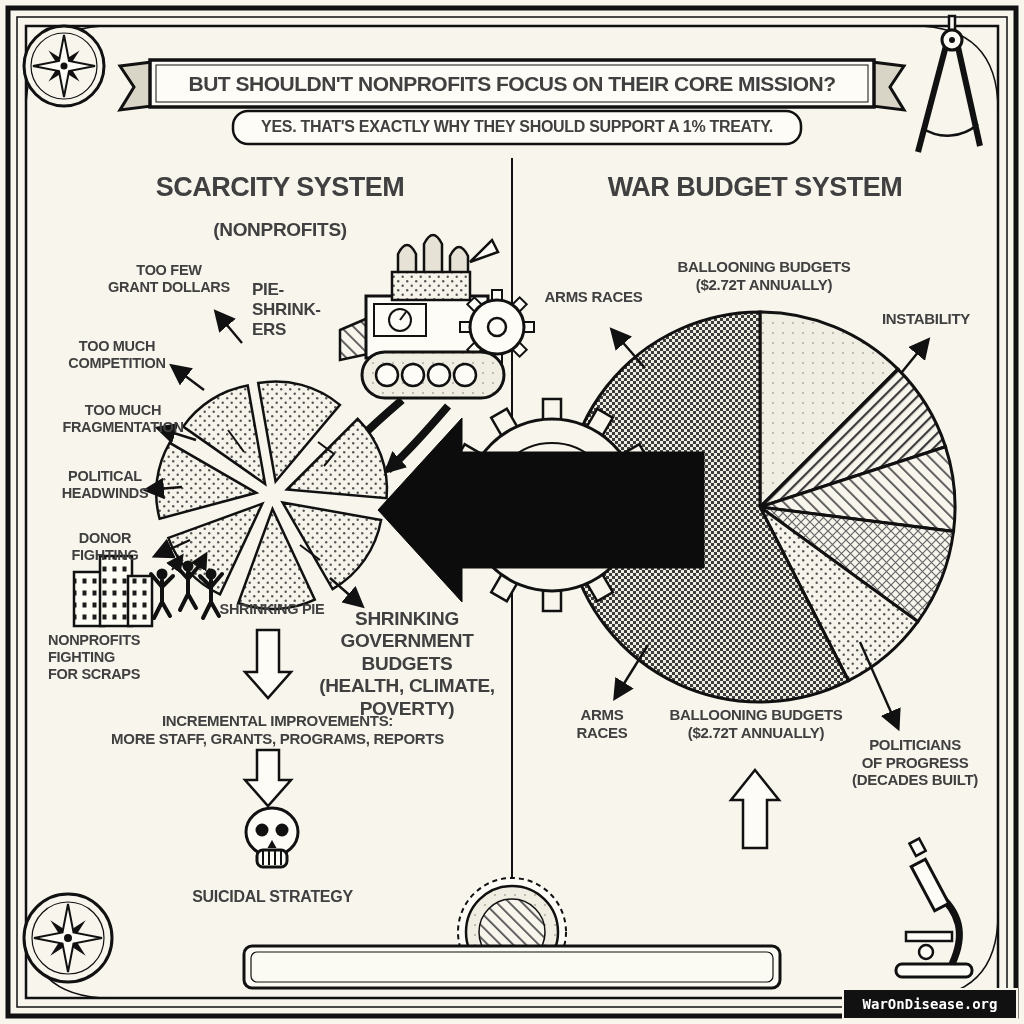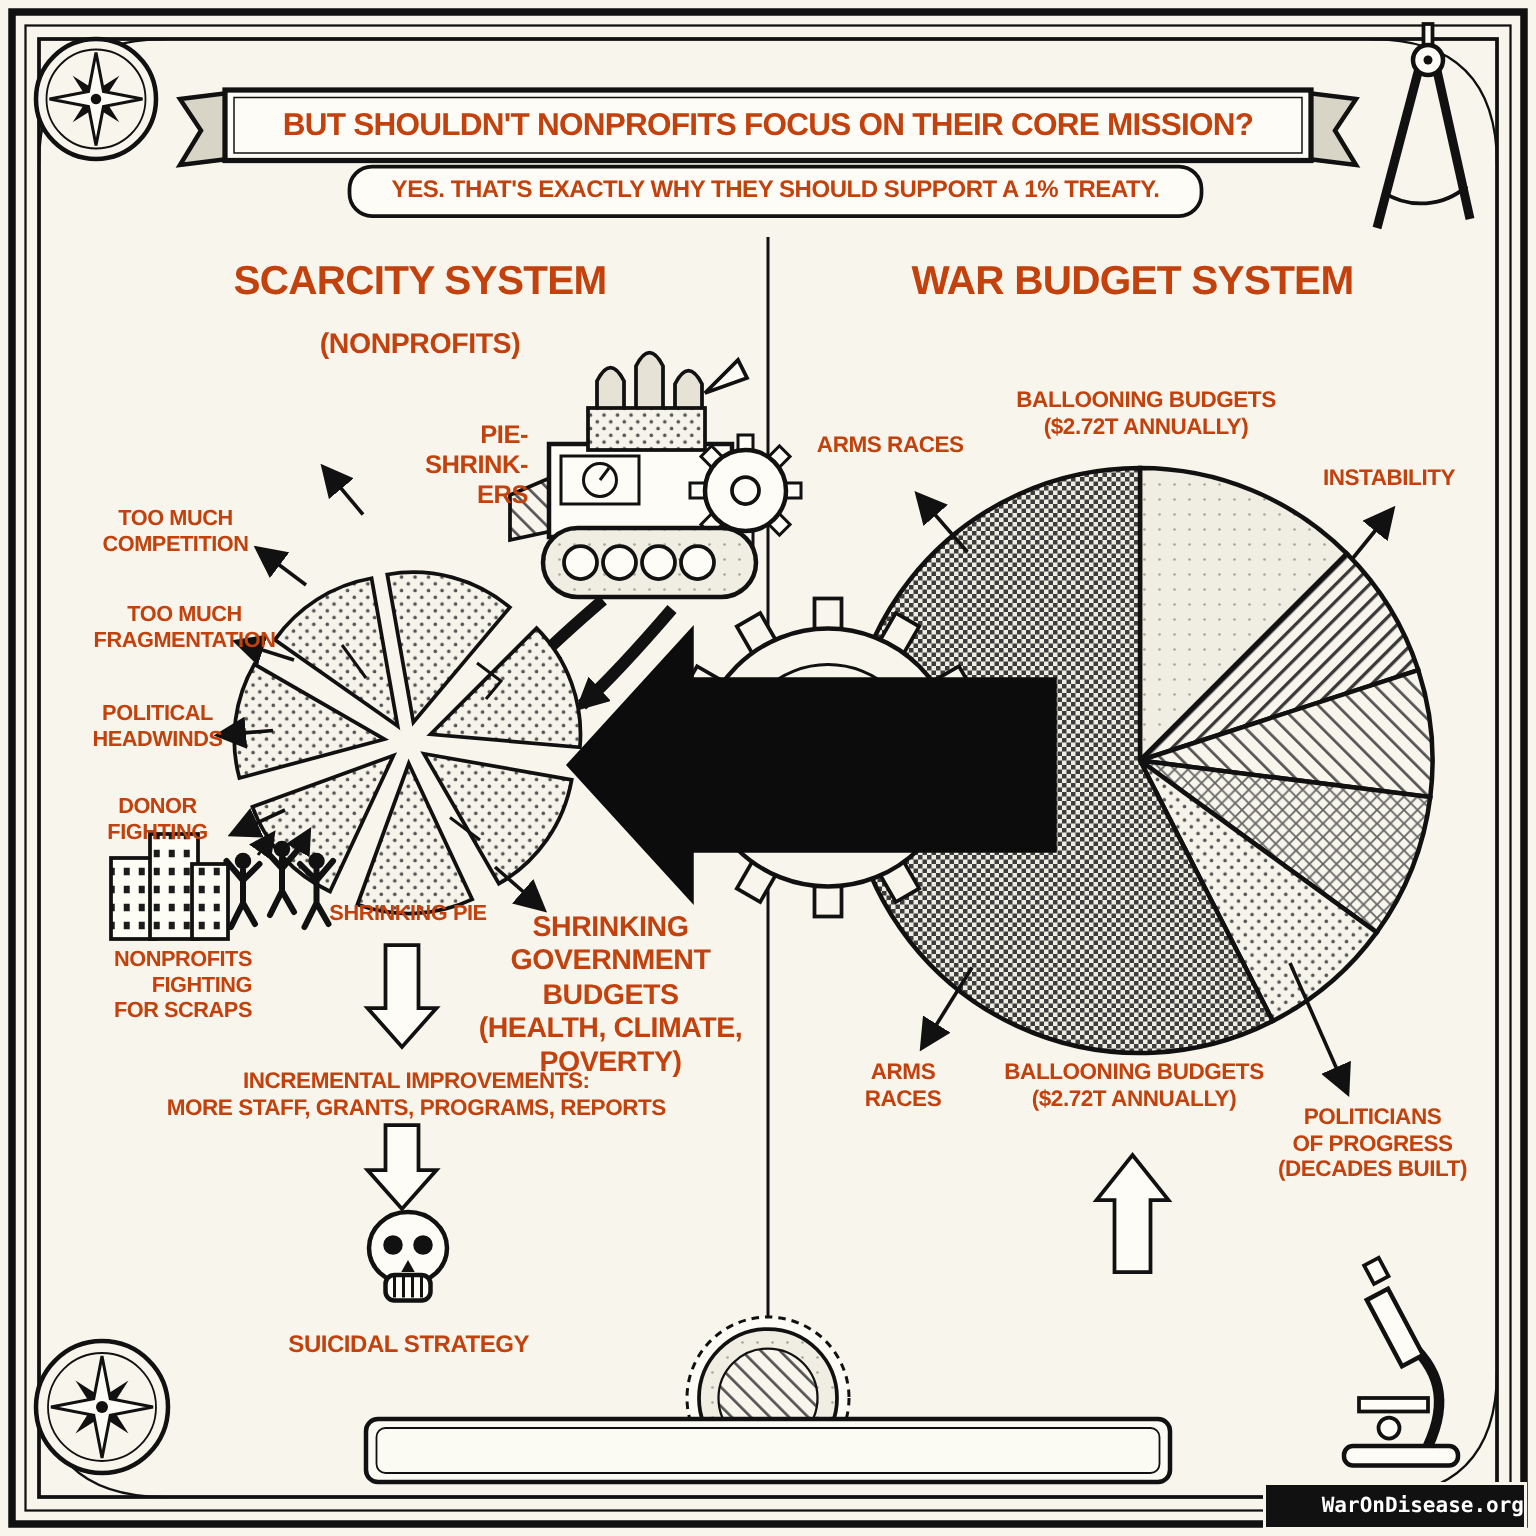--- a/index.html
+++ b/index.html
@@ -1,27 +1,27 @@
 <!DOCTYPE html>
 <html><head>
 <meta charset="utf-8">
 <style>
   html,body{margin:0;padding:0}
   body{width:1024px;height:1024px;position:relative;overflow:hidden;
        background:#e9e6d8;font-family:"Liberation Sans",sans-serif;color:#111}
   .canvas{position:absolute;inset:0;background:#f7f5ec}
   svg.art{position:absolute;left:0;top:0;pointer-events:none}
-  .lbl{position:absolute;font-weight:700;color:#c2410c;white-space:pre-line;
+  .lbl{position:absolute;font-weight:700;color:#404040;white-space:pre-line;
        text-align:center;letter-spacing:-0.3px;line-height:1.18}
-  .lbl.al{text-align:right}
+  .lbl.al{text-align:left}
   .title{font-weight:800;letter-spacing:-0.5px}
   .white{color:#fff}
   .sitebox{position:absolute;left:842px;top:988px;width:172px;height:28px;
        background:#111;border:2px solid #f7f5ec;display:flex;align-items:center;
-       justify-content:flex-end}
+       justify-content:center}
   .sitebox span{color:#fff;font-family:"DejaVu Sans Mono",monospace;
        font-size:14px;font-weight:700}
 </style>
 </head>
 <body>
 
 <div class="canvas">
 
 <svg class="art" width="1024" height="1024" viewBox="0 0 1024 1024">
 <defs>
@@ -254,20 +254,22 @@
 </svg>
 
 <div class="lbl title" style="left:152px;top:72px;width:720px;font-size:21px">BUT SHOULDN'T NONPROFITS FOCUS ON THEIR CORE MISSION?</div>
 <div class="lbl" style="left:238px;top:118px;width:558px;font-size:16px">YES. THAT'S EXACTLY WHY THEY SHOULD SUPPORT A 1% TREATY.</div>
 
 <div class="lbl title" style="left:120px;top:172px;width:320px;font-size:27px">SCARCITY SYSTEM</div>
 <div class="lbl" style="left:120px;top:219px;width:320px;font-size:19px">(NONPROFITS)</div>
 
 <div class="lbl title" style="left:585px;top:172px;width:340px;font-size:27px">WAR BUDGET SYSTEM</div>
 
+<div class="lbl" style="left:98px;top:262px;width:142px;font-size:14.5px">TOO FEW
+GRANT DOLLARS</div>
 <div class="lbl al" style="left:252px;top:280px;width:100px;font-size:17px">PIE-
 SHRINK-
 ERS</div>
 <div class="lbl" style="left:58px;top:338px;width:118px;font-size:14.5px">TOO MUCH
 COMPETITION</div>
 <div class="lbl" style="left:52px;top:402px;width:142px;font-size:14.5px">TOO MUCH
 FRAGMENTATION</div>
 <div class="lbl" style="left:50px;top:468px;width:110px;font-size:14.5px">POLITICAL
 HEADWINDS</div>
 <div class="lbl" style="left:55px;top:530px;width:100px;font-size:14.5px">DONOR

